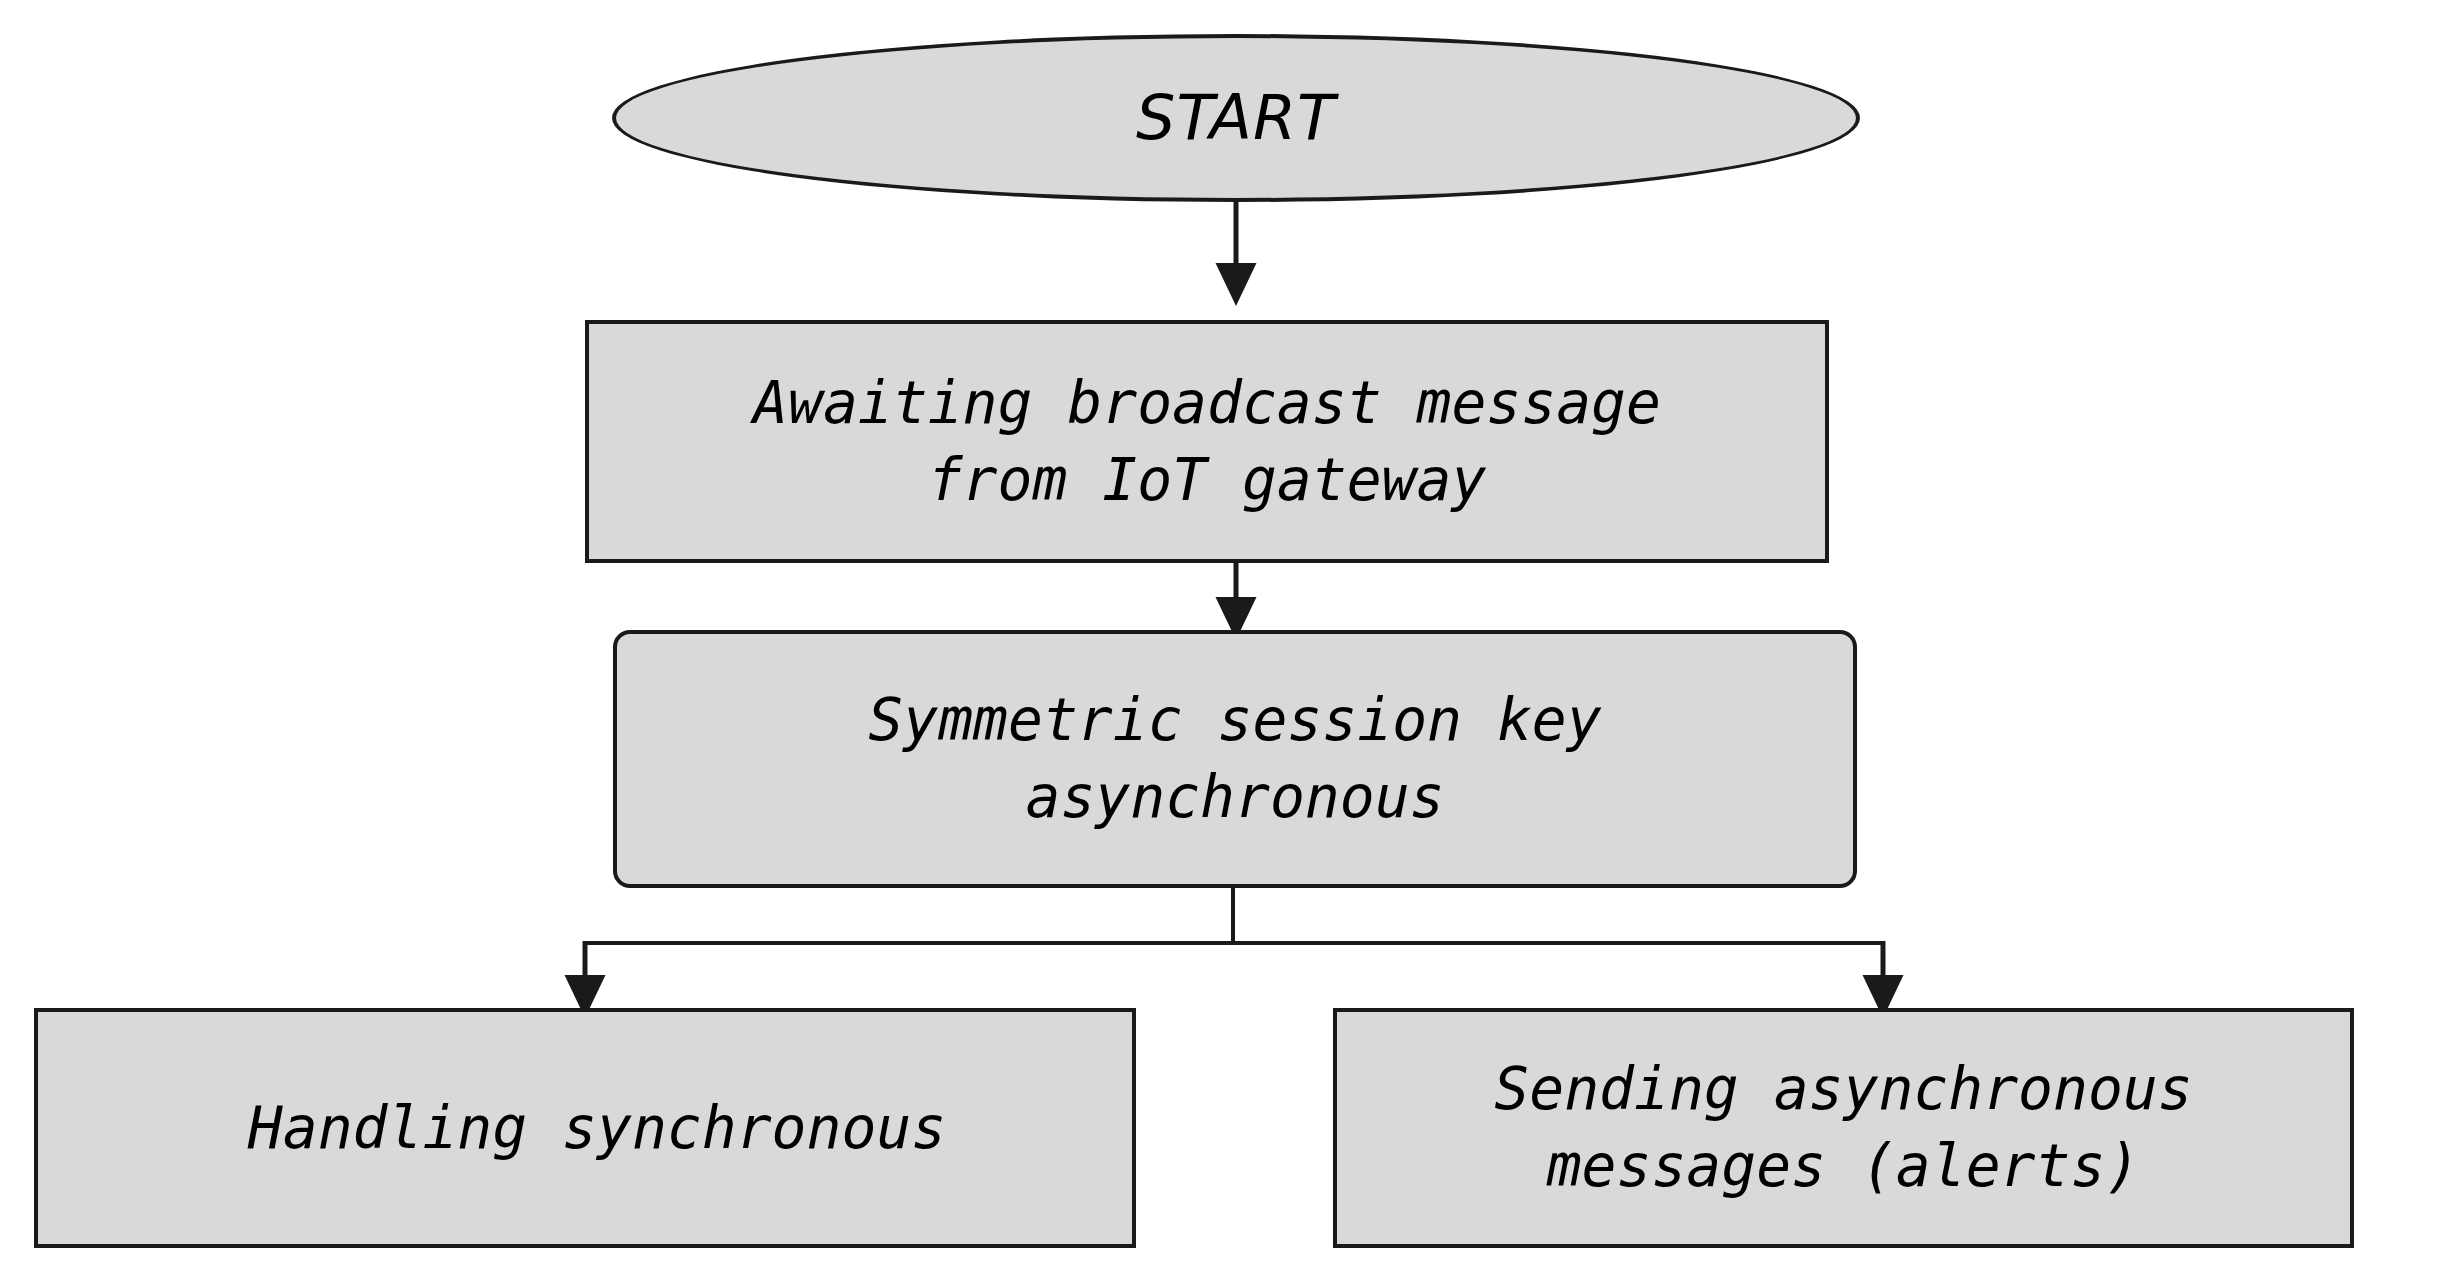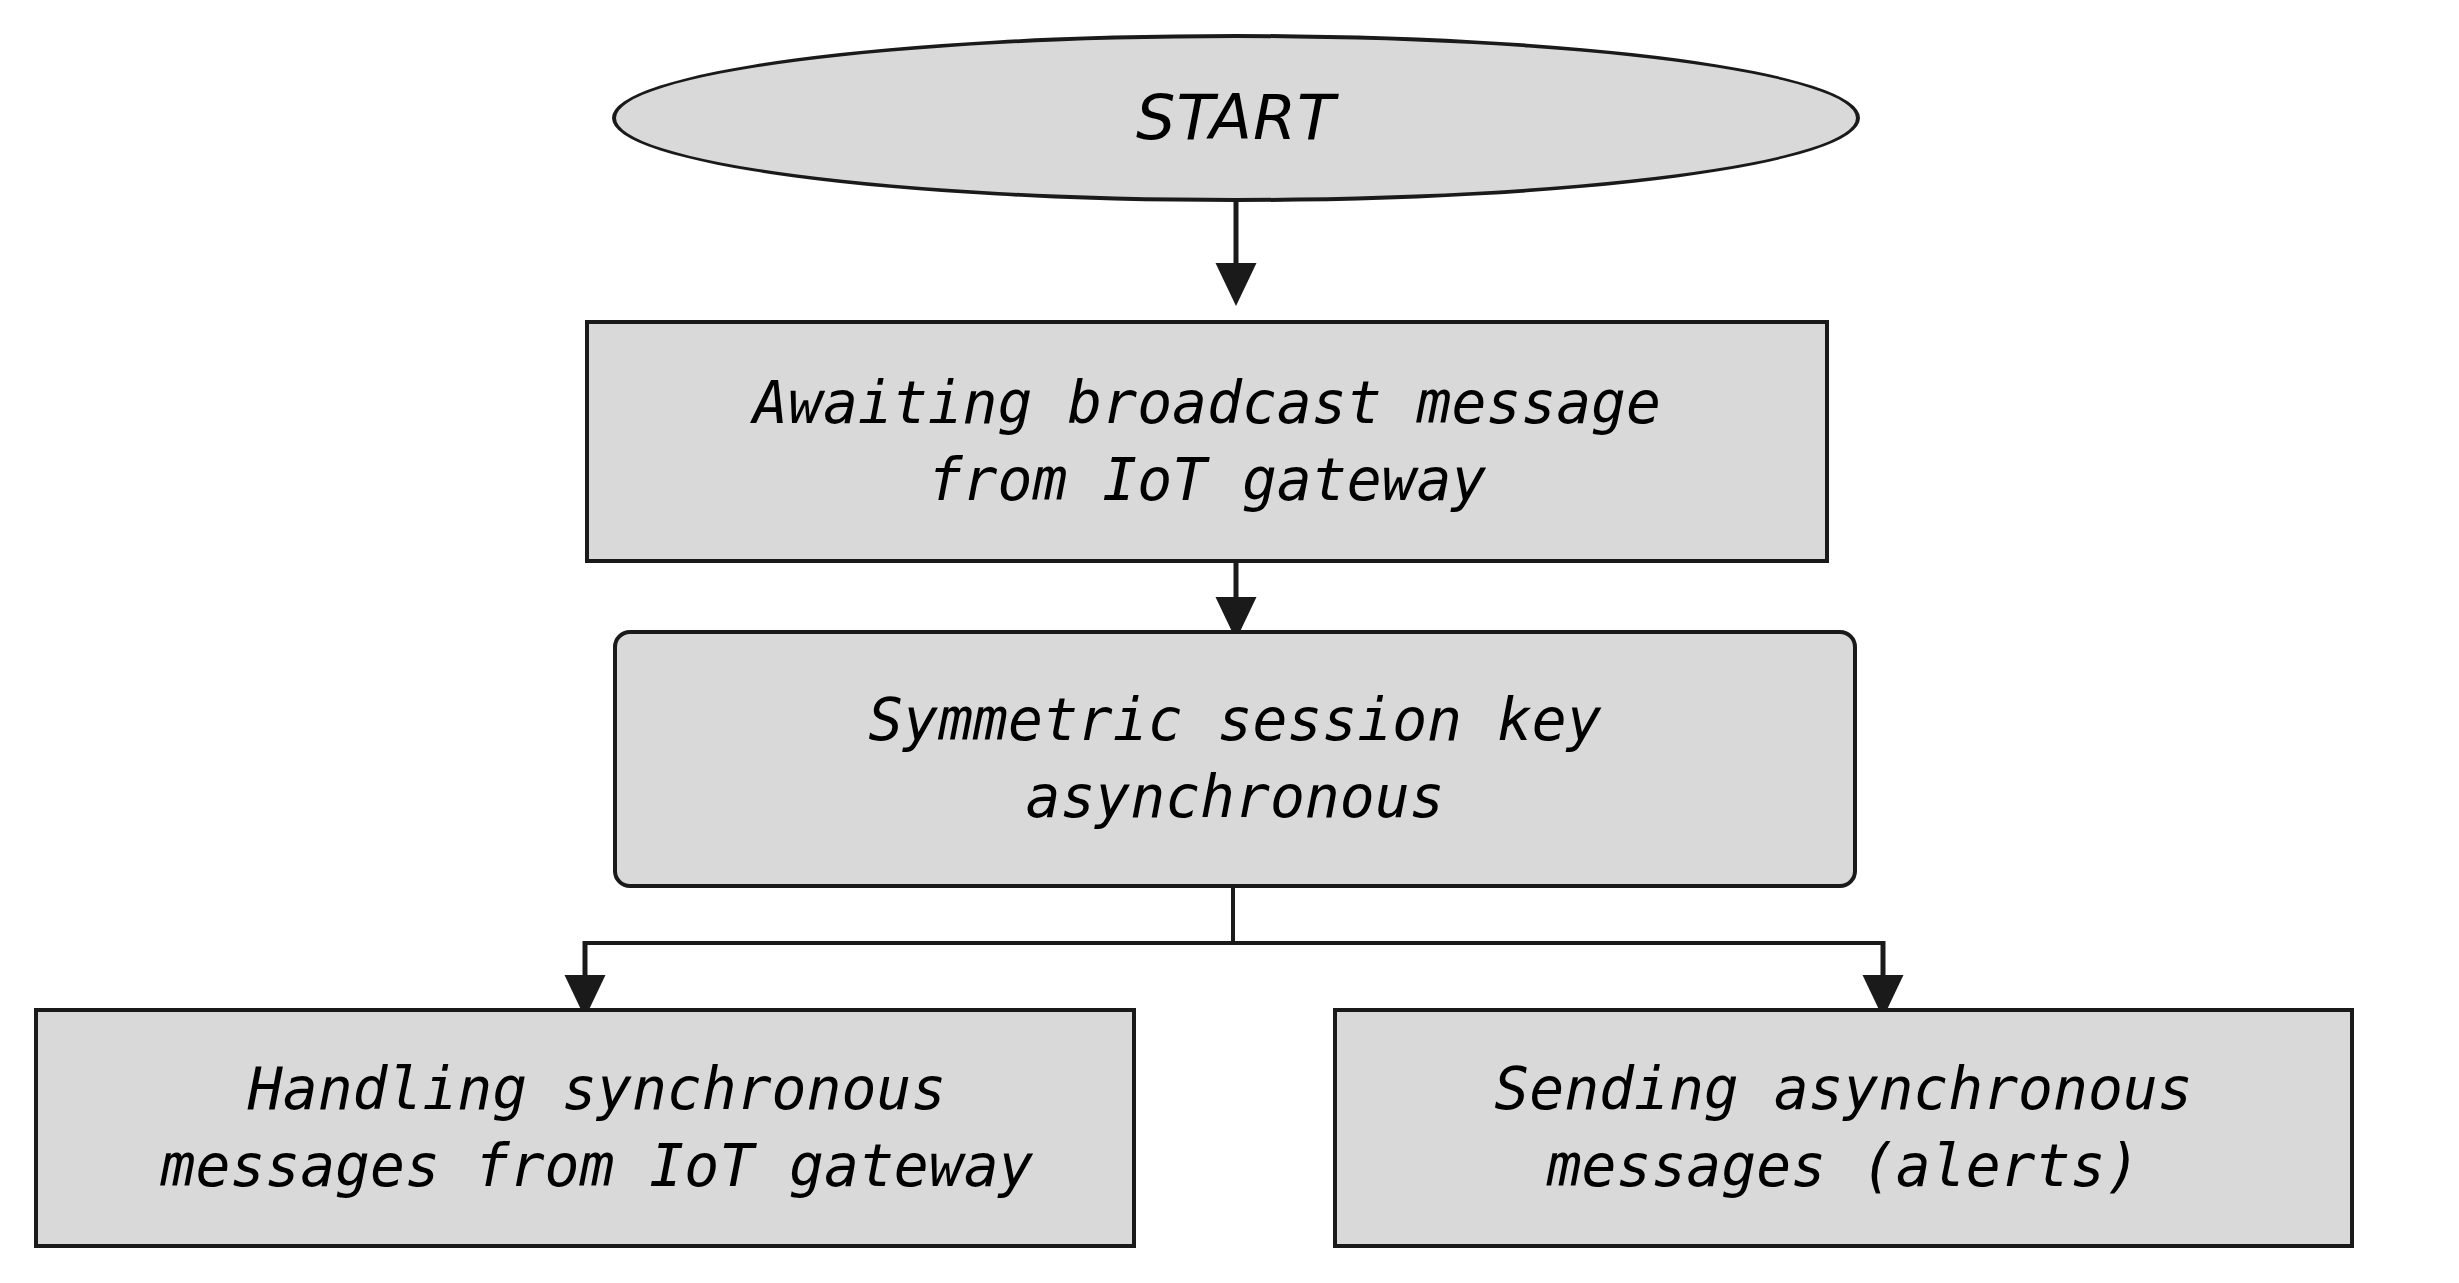--- a/index.html
+++ b/index.html
@@ -120,20 +120,20 @@
 
   <div class="node node-process" id="node-awaiting">
     <span class="node-label"><span>Awaiting broadcast message</span><br><span>from IoT gateway</span></span>
   </div>
 
   <div class="node node-process" id="node-keyneg">
     <span class="node-label"><span>Symmetric session key</span><br><span>asynchronous</span></span>
   </div>
 
   <div class="node node-process" id="node-sync">
-    <span class="node-label"><span>Handling synchronous</span><br><span>messages from IoT gateway</span></span>
+    <span class="node-label"><span>Handling synchronous</span><br></span>
   </div>
 
   <div class="node node-process" id="node-async">
     <span class="node-label"><span>Sending asynchronous</span><br><span>messages (alerts)</span></span>
   </div>
 
 </div>
 
 </body></html>

